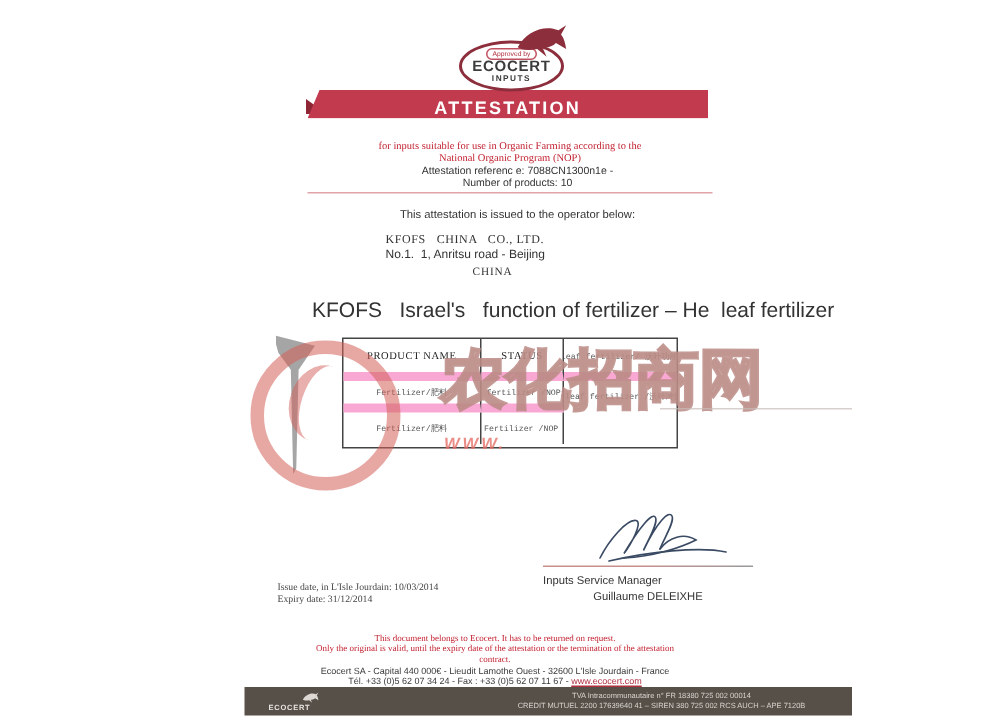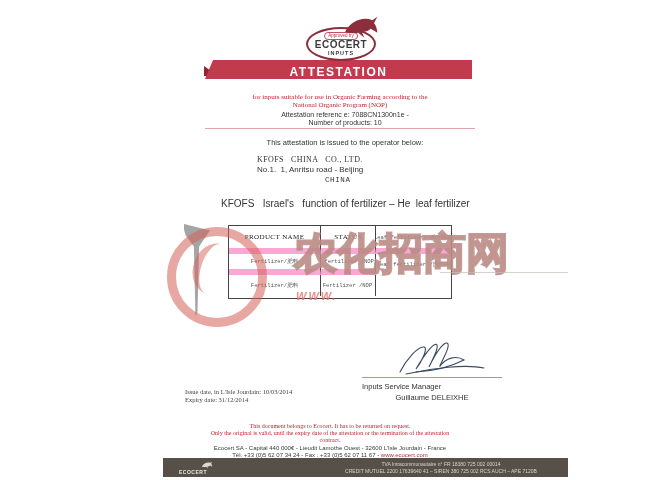--- a/index.html
+++ b/index.html
@@ -26,22 +26,22 @@
   .red-serif{font-family:"Liberation Serif",serif;color:#c22030;}
   .intro1{left:0;top:93px;width:680px;text-align:center;font-size:7px;}
   .intro2{left:0;top:101px;width:680px;text-align:center;font-size:7px;}
   .ref{left:0;top:111px;width:690px;text-align:center;font-size:7px;color:#333;}
   .nprod{left:0;top:119px;width:690px;text-align:center;font-size:7px;color:#333;}
   .pink-line{left:205px;top:128px;width:270px;height:1px;background:#dfa3a8;}
 
   .issued{left:0;top:138px;width:690px;text-align:center;font-size:7.5px;color:#333;}
   .op-name{left:257px;top:155px;font-family:Liberation Serif, serif;font-size:8px;color:#333;letter-spacing:.4px;white-space:pre;}
   .op-addr{left:257px;top:165px;font-size:8px;color:#333;white-space:pre;}
-  .op-country{left:325px;top:176px;font-family:Liberation Mono, monospace;font-size:7.5px;color:#333;letter-spacing:.6px;}
-  .prod-line{left:221px;top:198px;font-size:10px;color:#333;white-space:pre;}
+  .op-country{left:315px;top:176px;font-family:Liberation Serif, serif;font-size:7.5px;color:#333;letter-spacing:.6px;}
+  .prod-line{left:208px;top:198px;font-size:14px;color:#333;white-space:pre;}
 
   
   .cert-table{left:228px;top:225px;width:222px;height:72px;display:grid;
               grid-template-columns:92px 55px 75px;grid-template-rows:28px 21px 21px;
               border:1px solid #444;z-index:2;}
   .cell{border-right:1px solid #444;border-bottom:6px solid #f9a8d4;display:flex;align-items:center;justify-content:center;
         overflow:hidden;}
   .cell:nth-child(3n){border-right:none;}
   .cell.lastrow{border-bottom:none;}
   .th{font-family:"Liberation Serif",serif;font-size:7px;color:#222;letter-spacing:.4px;}

